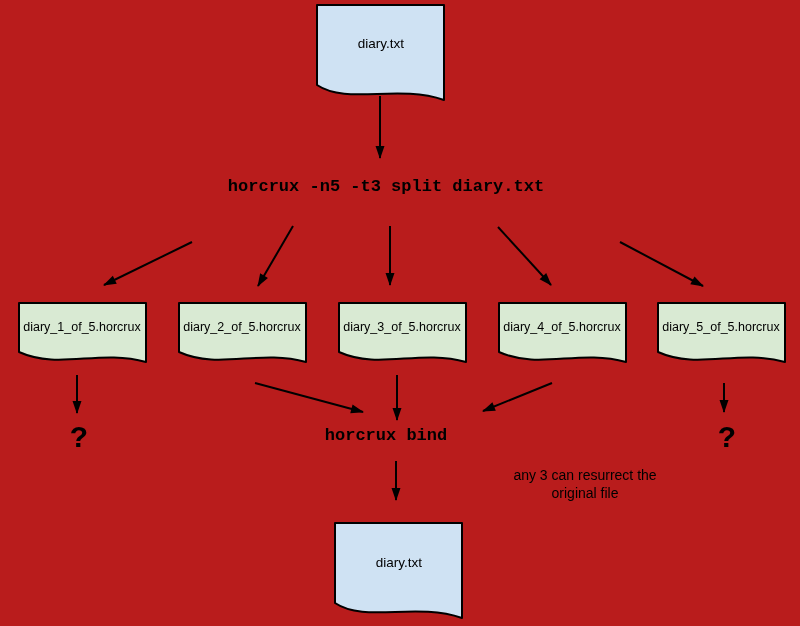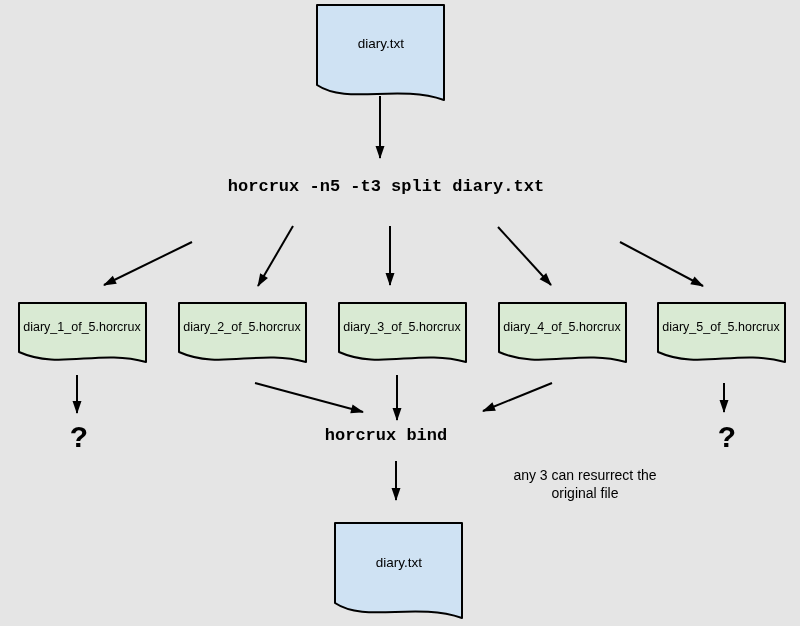--- a/index.html
+++ b/index.html
@@ -1,16 +1,16 @@
 <!DOCTYPE html>
 <html><head>
 <meta charset="utf-8">
 <style>
   html, body { margin: 0; padding: 0; background: #ffffff; }
-  .stage { position: relative; width: 800px; height: 626px; background: #e5e5e5; overflow: hidden; }
+  .stage { position: relative; width: 800px; height: 626px; background: #b91c1c; overflow: hidden; }
   svg { display: block; }
   .doc-shape { stroke: #000000; stroke-width: 2; stroke-linejoin: round; }
   .flow-line { stroke: #000000; stroke-width: 2; fill: none; }
   text { fill: #000000; }
   .doc-label { font: 13.5px "Liberation Sans", sans-serif; text-anchor: middle; }
   .horcrux-label { font: 12.5px "Liberation Sans", sans-serif; text-anchor: middle; }
   .cmd-label { font: 600 17px "Liberation Mono", "DejaVu Sans Mono", monospace; text-anchor: middle; }
   .q-mark { font: 600 30px "Liberation Mono", "DejaVu Sans Mono", monospace; text-anchor: middle; }
   .note-label { font: 14px "Liberation Sans", sans-serif; text-anchor: middle; }
 </style>

